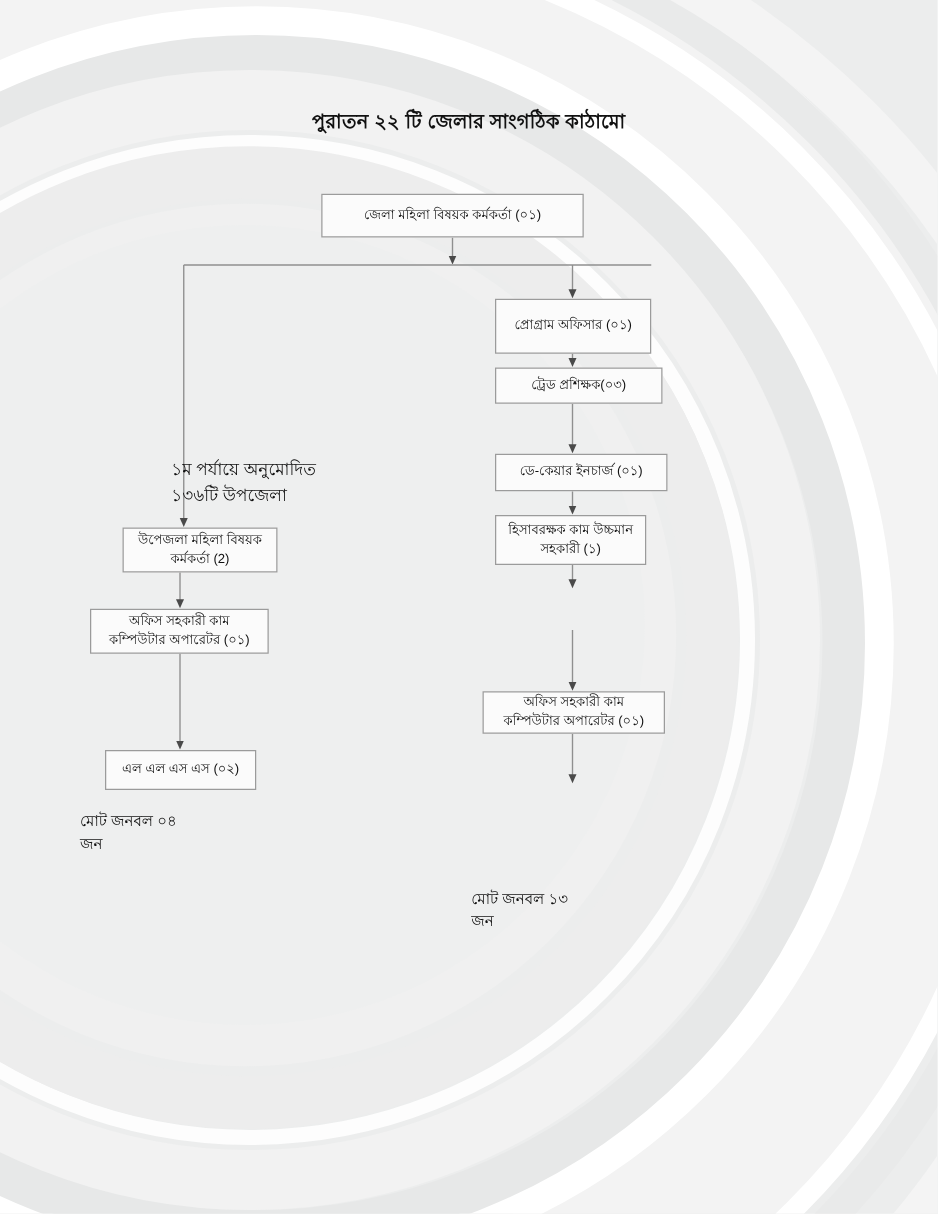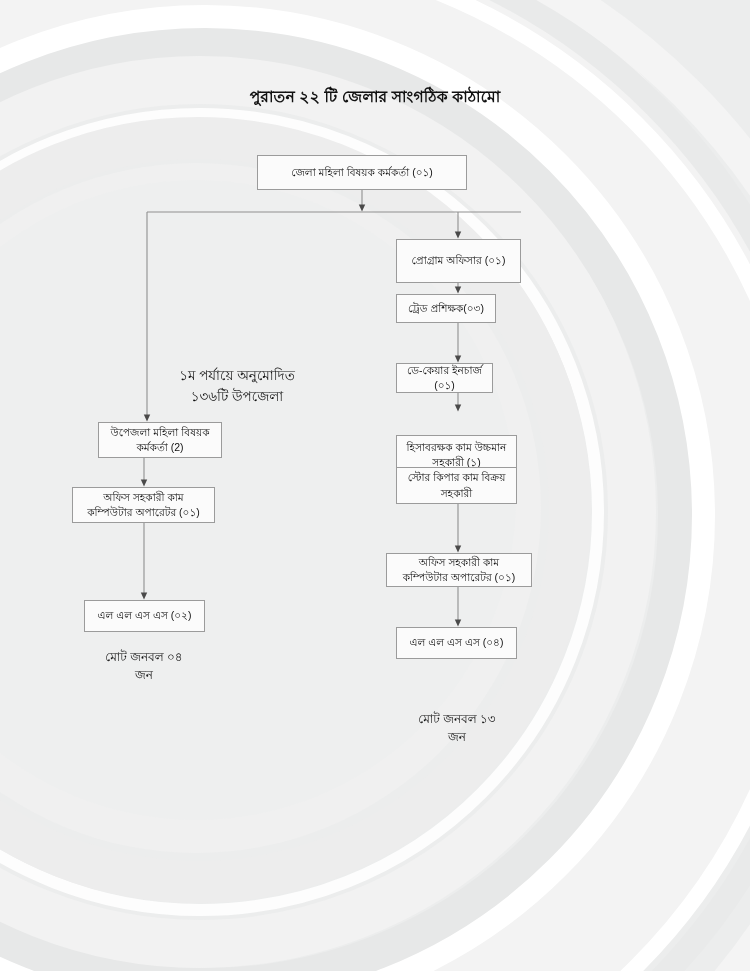--- a/index.html
+++ b/index.html
@@ -48,21 +48,20 @@
     text-align: center;
     font-size: 10.5px;
     line-height: 1.45;
     color: #111;
     padding: 0 4px;
   }
   .node-label { display: block; width: 100%; }
   
   .caption {
     position: absolute;
-    text-align: center;
     font-size: 12px;
     line-height: 1.5;
     color: #111;
   }
   .caption.big {
     font-size: 13.5px;
     line-height: 1.55;
   }
 </style>
 </head>
@@ -154,51 +153,42 @@
 
   <div class="caption" style="left:64px; top:648px; width:160px;">
     <span>মোট জনবল ০৪</span><br>
     <span>জন</span>
   </div>
 
   <div class="node" style="left:396px; top:239px; width:125px; height:44px;">
     <span class="node-label">প্রোগ্রাম অফিসার (০১)</span>
   </div>
 
-  <div class="node" style="left:396px; top:294px; width:100px; height:29px;">
+  <div class="node" style="left:396px; top:294px; width:134px; height:29px;">
     <span class="node-label">ট্রেড প্রশিক্ষক(০৩)</span>
   </div>
 
-  <div class="node" style="left:396px; top:363px; width:97px; height:30px;">
+  <div class="node" style="left:396px; top:363px; width:138px; height:30px;">
     <span class="node-label">ডে-কেয়ার ইনচার্জ (০১)</span>
   </div>
 
-  <div class="node" style="left:396px; top:412px; width:121px; height:40px;margin-top:23px;">
+  <div class="node" style="left:396px; top:412px; width:121px; height:40px;">
     <span class="node-label">
       <span>হিসাবরক্ষক কাম উচ্চমান</span><br>
       <span>সহকারী (১)</span>
     </span>
   </div>
 
-  <div class="node" style="left:396px; top:467px; width:121px; height:37px;">
-    <span class="node-label">
-      <span>স্টোর কিপার কাম বিক্রয়</span><br>
-      <span>সহকারী</span>
-    </span>
-  </div>
 
   <div class="node" style="left:386px; top:553px; width:146px; height:34px;">
     <span class="node-label">
       <span>অফিস সহকারী কাম</span><br>
       <span>কম্পিউটার অপারেটর (০১)</span>
     </span>
   </div>
 
-  <div class="node" style="left:396px; top:627px; width:121px; height:32px;">
-    <span class="node-label">এল এল এস এস (০৪)</span>
-  </div>
 
   <div class="caption" style="left:377px; top:674px; width:160px;margin-top:36px;">
     <span>মোট জনবল ১৩</span><br>
     <span>জন</span>
   </div>
 
 </div>
 
 </body></html>

